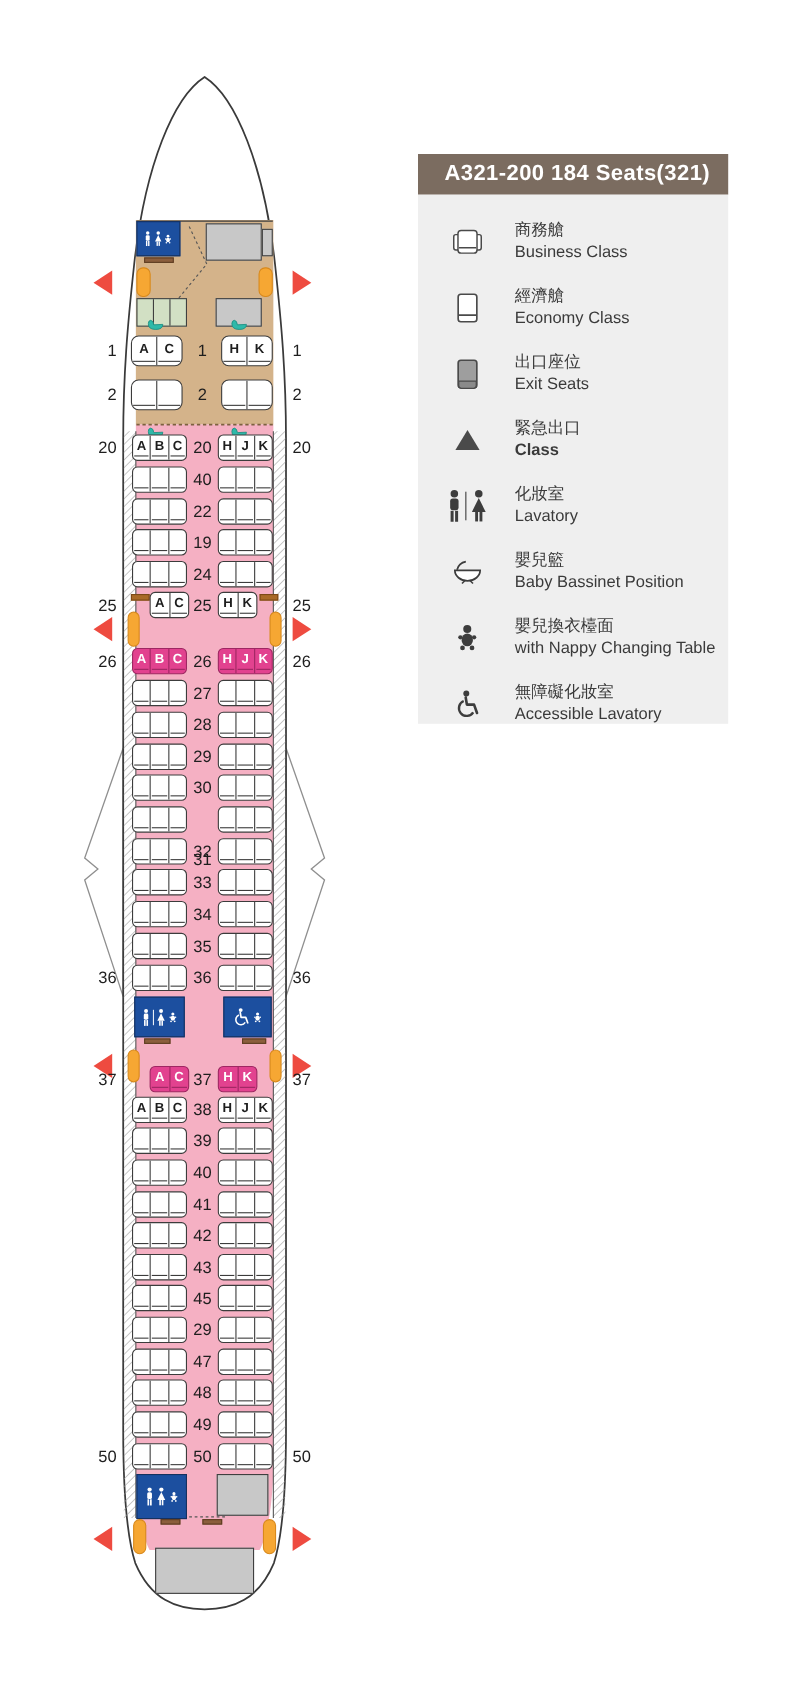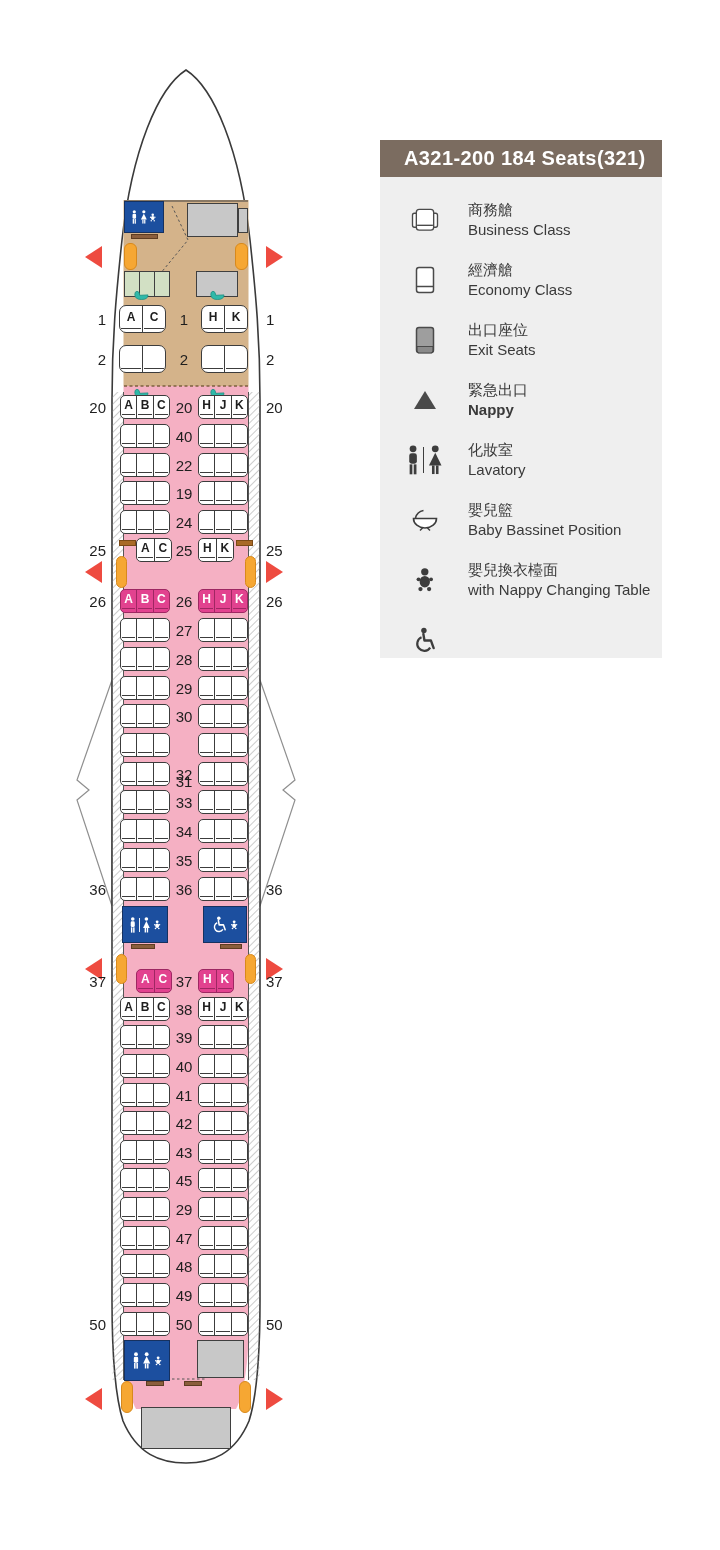--- a/index.html
+++ b/index.html
@@ -631,21 +631,21 @@
         </div>
       </div>
       <div class="legend-item">
         <div class="legend-icon">
           <svg width="24" height="20" viewBox="0 0 24 20">
             <polygon points="12,1 23,19 1,19" fill="#4a4a4a"></polygon>
           </svg>
         </div>
         <div class="legend-text">
           <div class="zh">緊急出口</div>
-          <div class="en strong">Nappy</div>
+          <div class="en strong">Class</div>
         </div>
       </div>
       <div class="legend-item">
         <div class="legend-icon">
           <span style="display:flex;align-items:center;gap:3px;">
             <svg width="14.1" height="30" viewBox="0 0 10 22">
               <circle cx="5" cy="2.8" r="2.5" fill="#3d3d3d"></circle>
               <rect x="2.2" y="6" width="5.6" height="7.8" rx="1.8" fill="#3d3d3d"></rect>
               <rect x="2.5" y="14.2" width="2" height="7.3" fill="#3d3d3d"></rect>
               <rect x="5.5" y="14.2" width="2" height="7.3" fill="#3d3d3d"></rect>
@@ -695,15 +695,19 @@
         </div>
       </div>
       <div class="legend-item">
         <div class="legend-icon">
           <svg width="26" height="26" viewBox="0 0 24 24">
             <circle cx="11" cy="3.2" r="2.5" fill="#3d3d3d"></circle>
             <path d="M10.5,6.5 L11.5,12.5 L17.5,12.5 L20,19.5" fill="none" stroke="#3d3d3d" stroke-width="2.2" stroke-linecap="round" stroke-linejoin="round"></path>
             <path d="M8.8,9.5 a6.5,6.5 0 1 0 8,9.5" fill="none" stroke="#3d3d3d" stroke-width="2"></path>
           </svg>
         </div>
+        <div class="legend-text">
+          <div class="zh">無障礙化妝室</div>
+          <div class="en">Accessible Lavatory</div>
+        </div>
       </div>
     </div>
 </div>
 
 </body></html>

